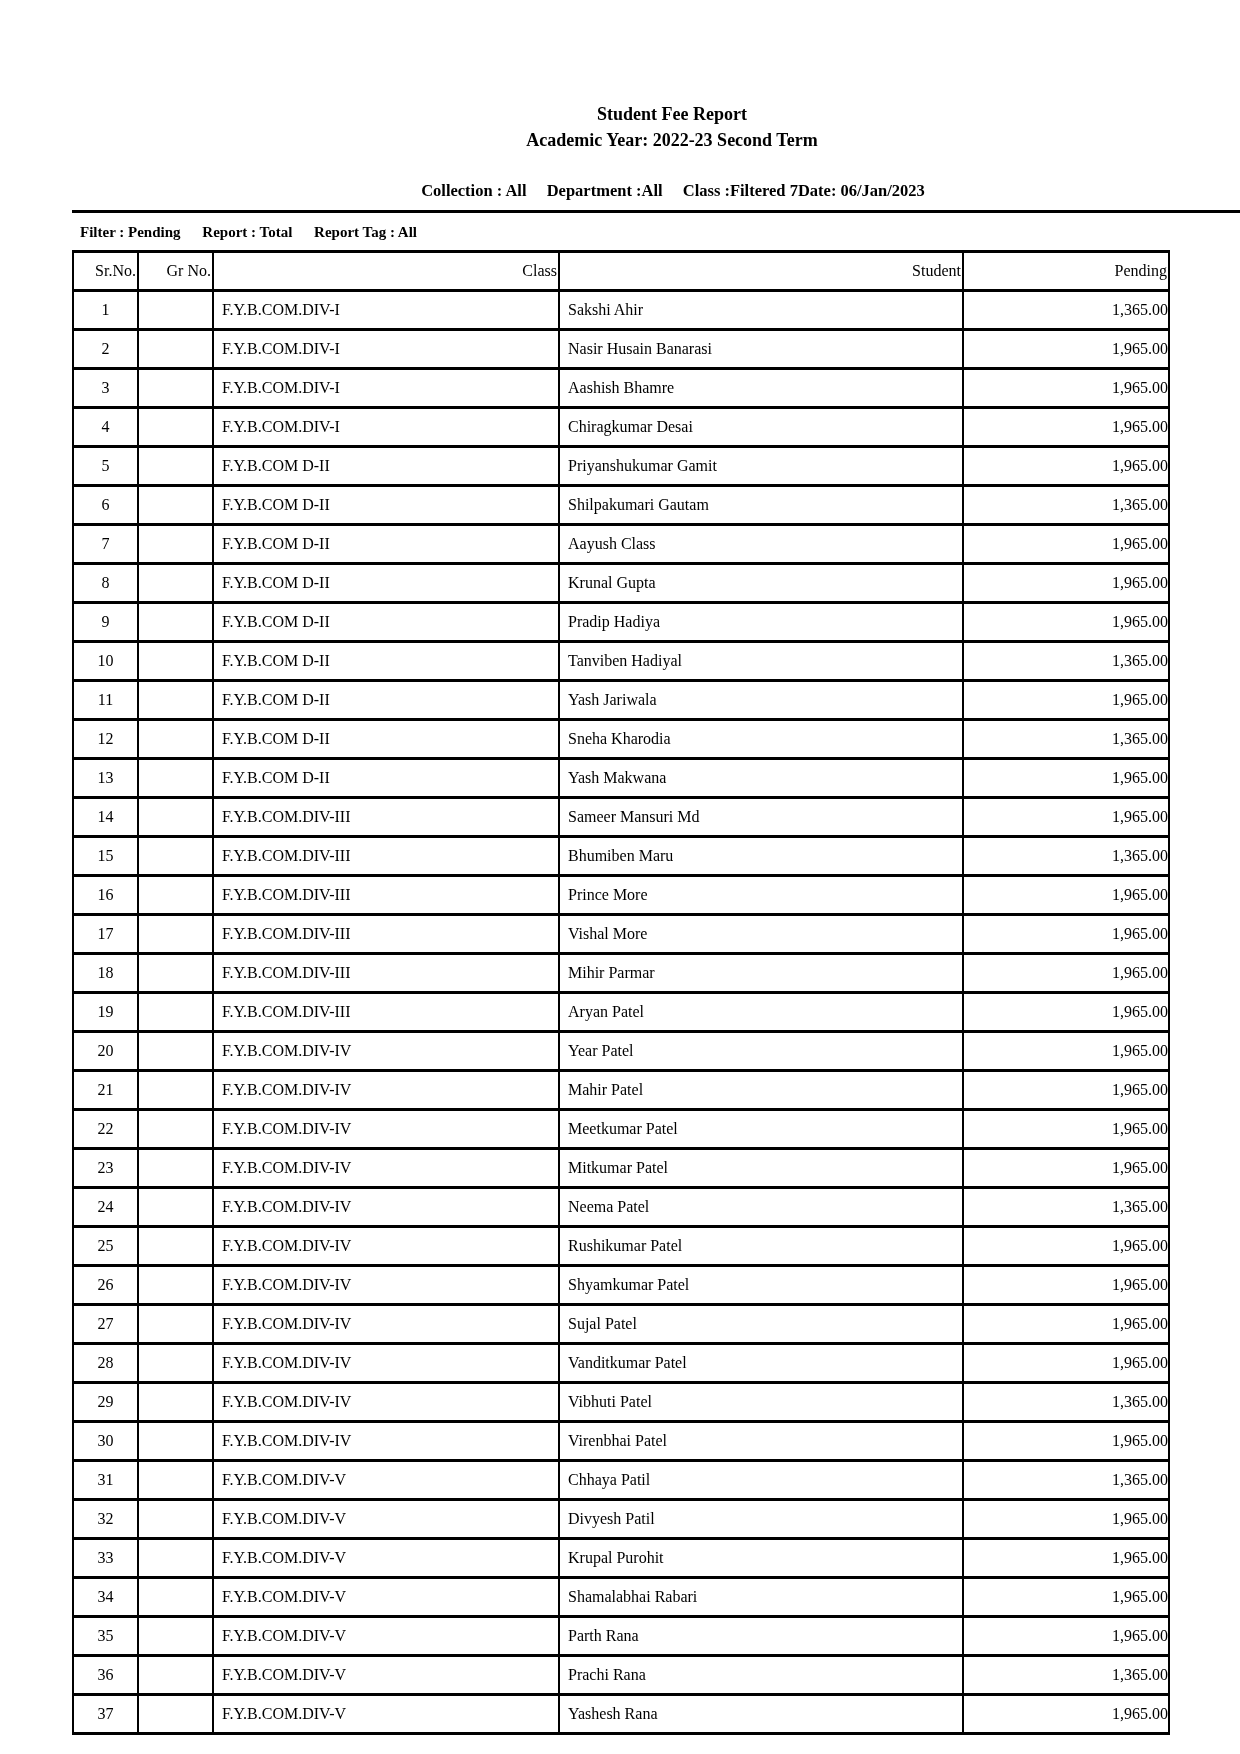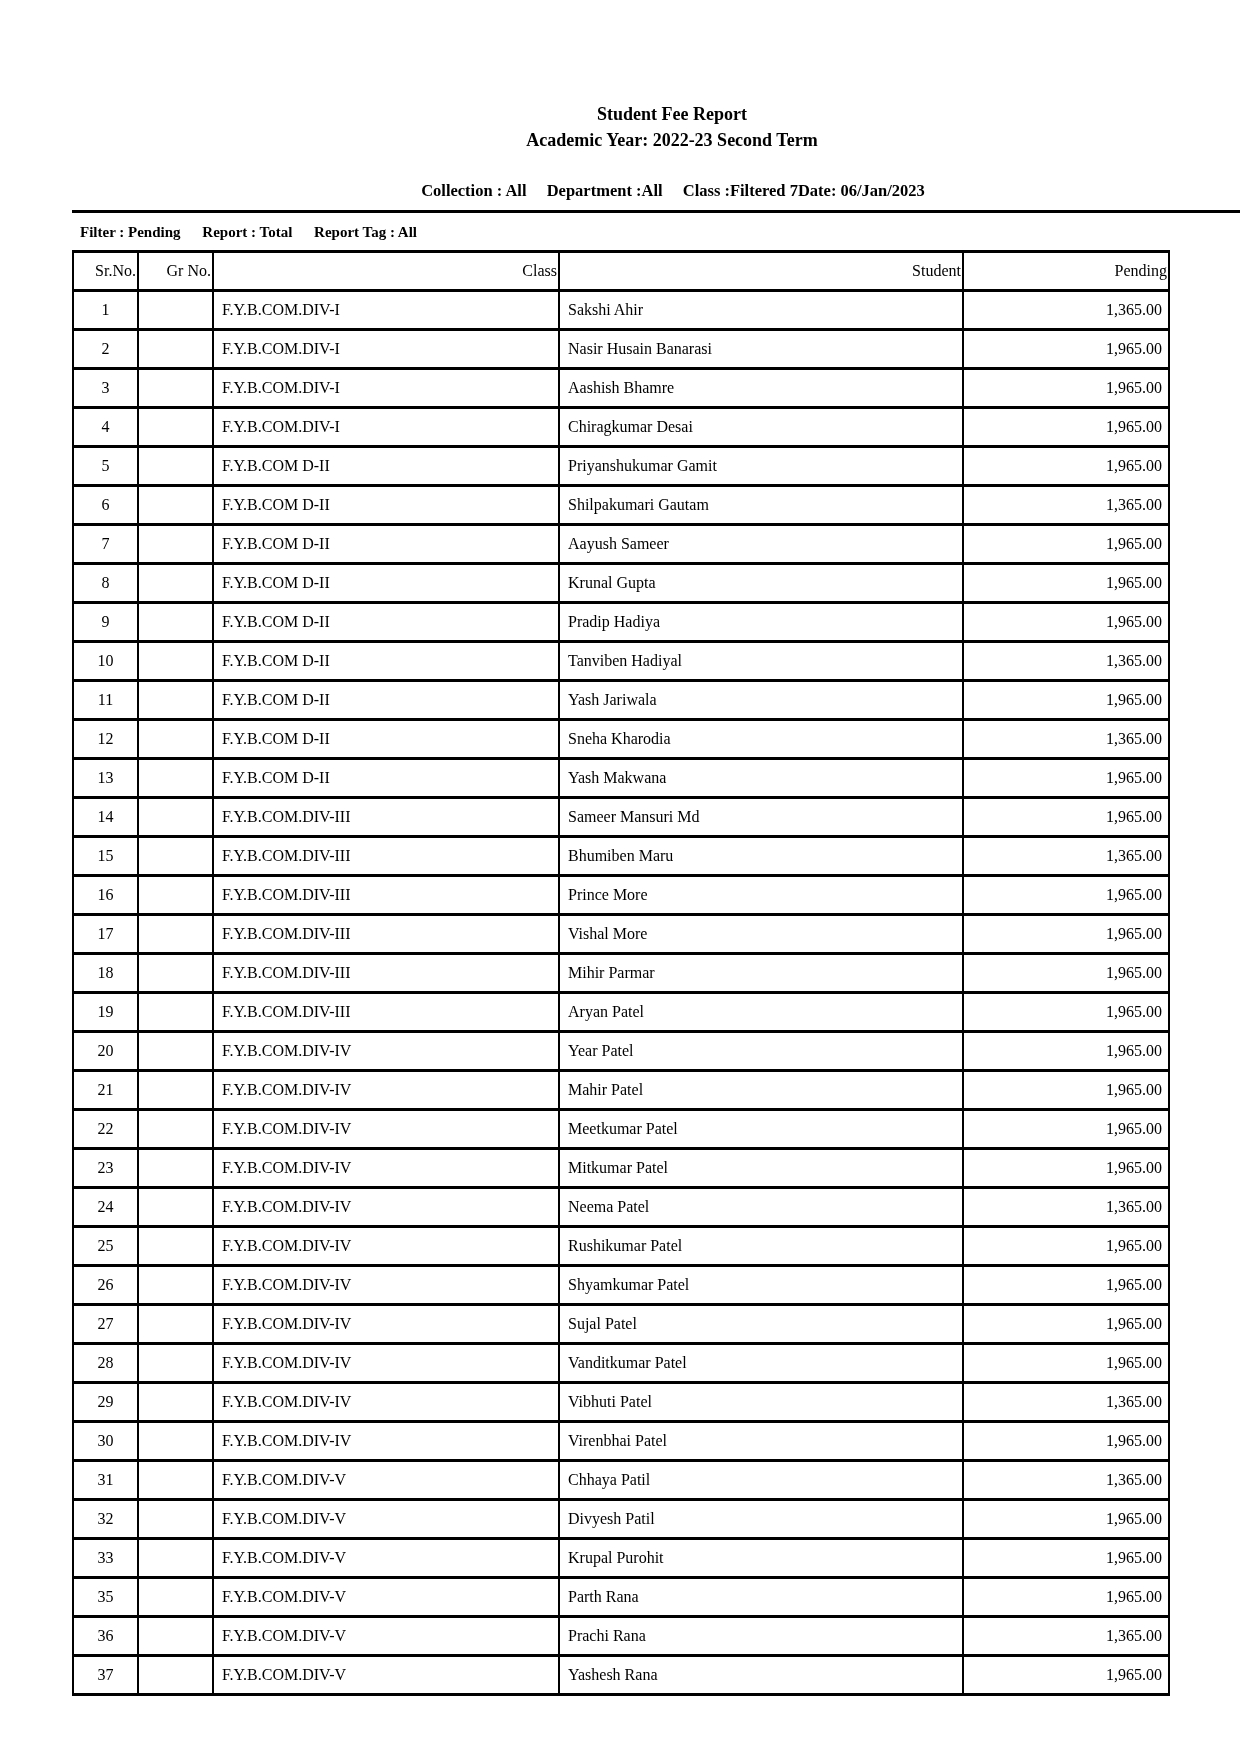--- a/index.html
+++ b/index.html
@@ -69,21 +69,21 @@
     white-space: nowrap;
   }
   .fee-table th {
     font-weight: normal;
     text-align: right;
     margin-left: 36px;
   }
   td.c-sr { text-align: center; }
   td.c-gr { text-align: center; }
   td.c-cls, td.c-student { text-align: left; padding-left: 8px; }
-  td.c-pending { text-align: right; padding-right: 6px; }
+  td.c-pending { text-align: right; padding-right: 0; }
 </style>
 </head>
 <body>
 
 <div class="content">
 
   <div class="title-block">
     <div class="title">Student Fee Report</div>
     <div class="subtitle">Academic Year: 2022-23 Second Term</div>
   </div>
@@ -162,21 +162,21 @@
     <td class="c-sr">6</td>
     <td class="c-gr"></td>
     <td class="c-cls">F.Y.B.COM D-II</td>
     <td class="c-student">Shilpakumari Gautam</td>
     <td class="c-pending">1,365.00</td>
   </tr>
         <tr>
     <td class="c-sr">7</td>
     <td class="c-gr"></td>
     <td class="c-cls">F.Y.B.COM D-II</td>
-    <td class="c-student">Aayush Sameer</td>
+    <td class="c-student">Aayush Class</td>
     <td class="c-pending">1,965.00</td>
   </tr>
         <tr>
     <td class="c-sr">8</td>
     <td class="c-gr"></td>
     <td class="c-cls">F.Y.B.COM D-II</td>
     <td class="c-student">Krunal Gupta</td>
     <td class="c-pending">1,965.00</td>
   </tr>
         <tr>
@@ -345,20 +345,27 @@
     <td class="c-gr"></td>
     <td class="c-cls">F.Y.B.COM.DIV-V</td>
     <td class="c-student">Divyesh Patil</td>
     <td class="c-pending">1,965.00</td>
   </tr>
         <tr>
     <td class="c-sr">33</td>
     <td class="c-gr"></td>
     <td class="c-cls">F.Y.B.COM.DIV-V</td>
     <td class="c-student">Krupal Purohit</td>
+    <td class="c-pending">1,965.00</td>
+  </tr>
+        <tr>
+    <td class="c-sr">34</td>
+    <td class="c-gr"></td>
+    <td class="c-cls">F.Y.B.COM.DIV-V</td>
+    <td class="c-student">Shamalabhai Rabari</td>
     <td class="c-pending">1,965.00</td>
   </tr>
         <tr>
     <td class="c-sr">35</td>
     <td class="c-gr"></td>
     <td class="c-cls">F.Y.B.COM.DIV-V</td>
     <td class="c-student">Parth Rana</td>
     <td class="c-pending">1,965.00</td>
   </tr>
         <tr>

